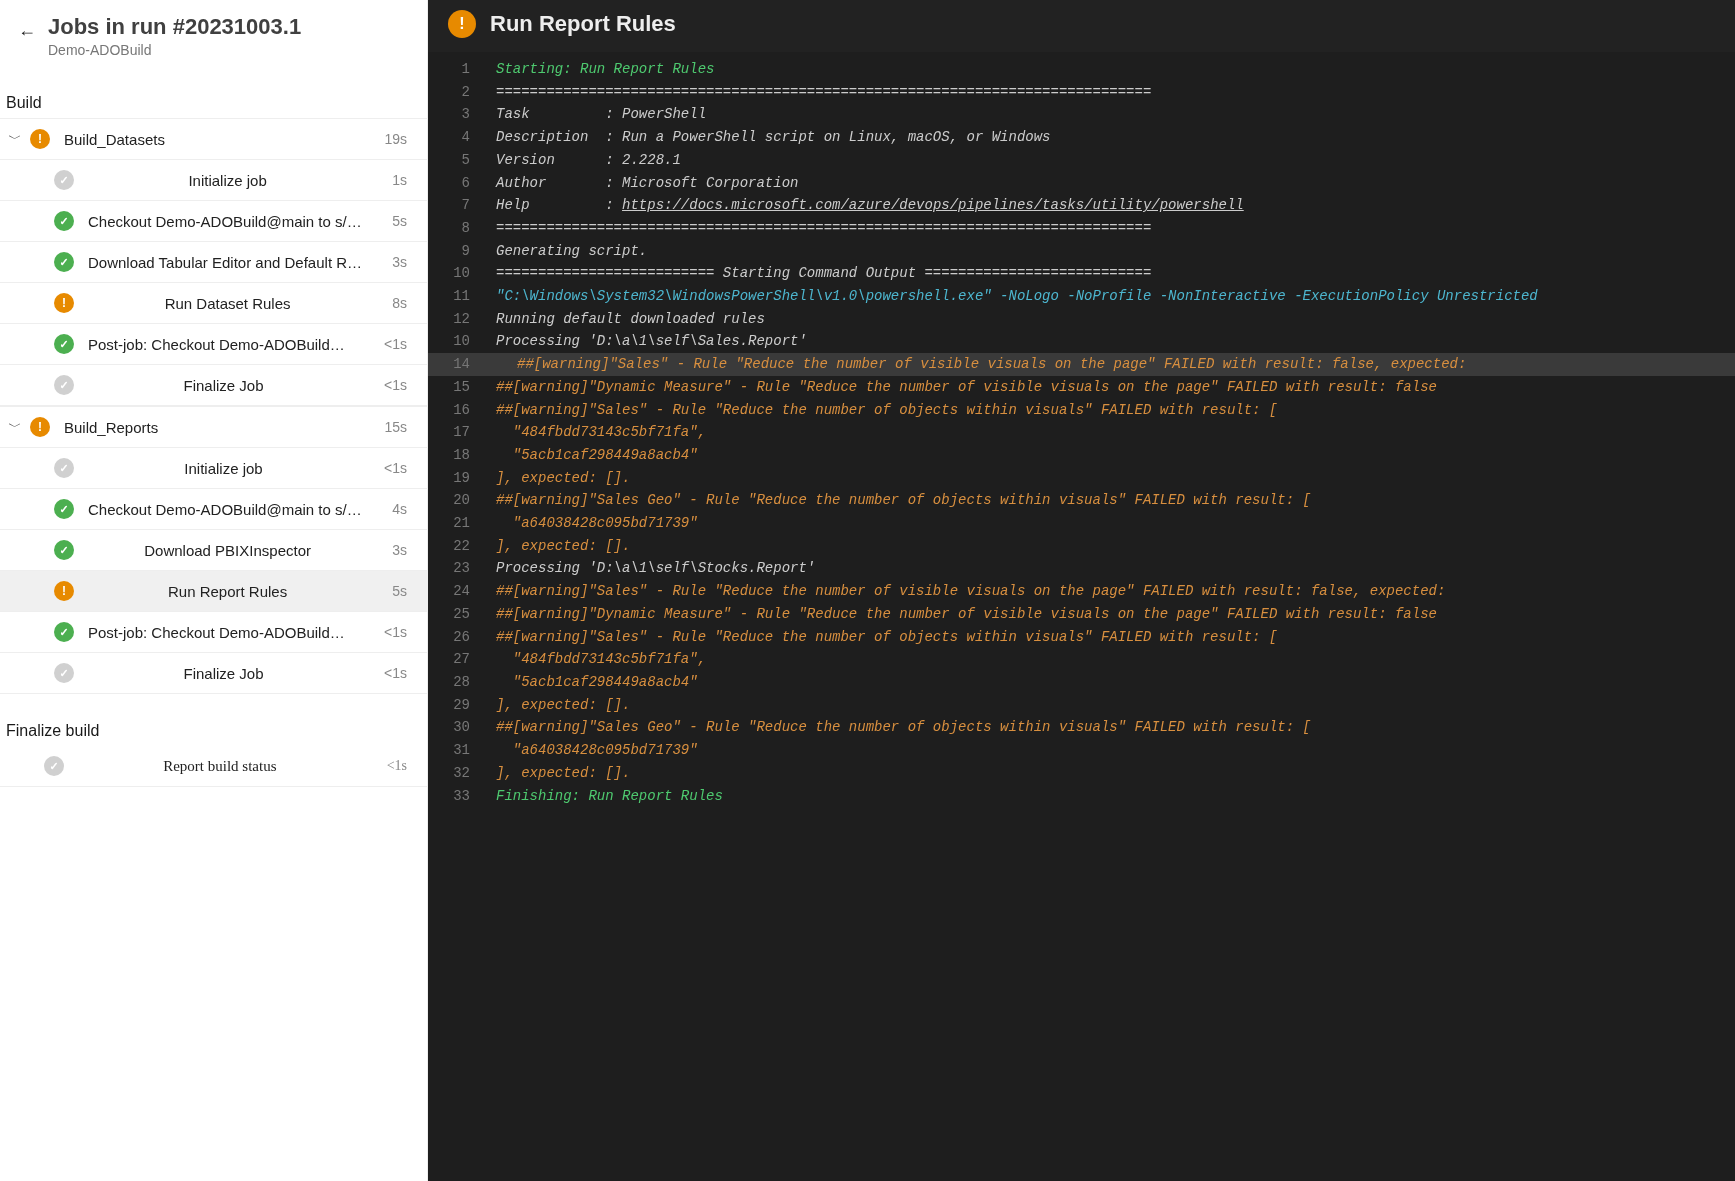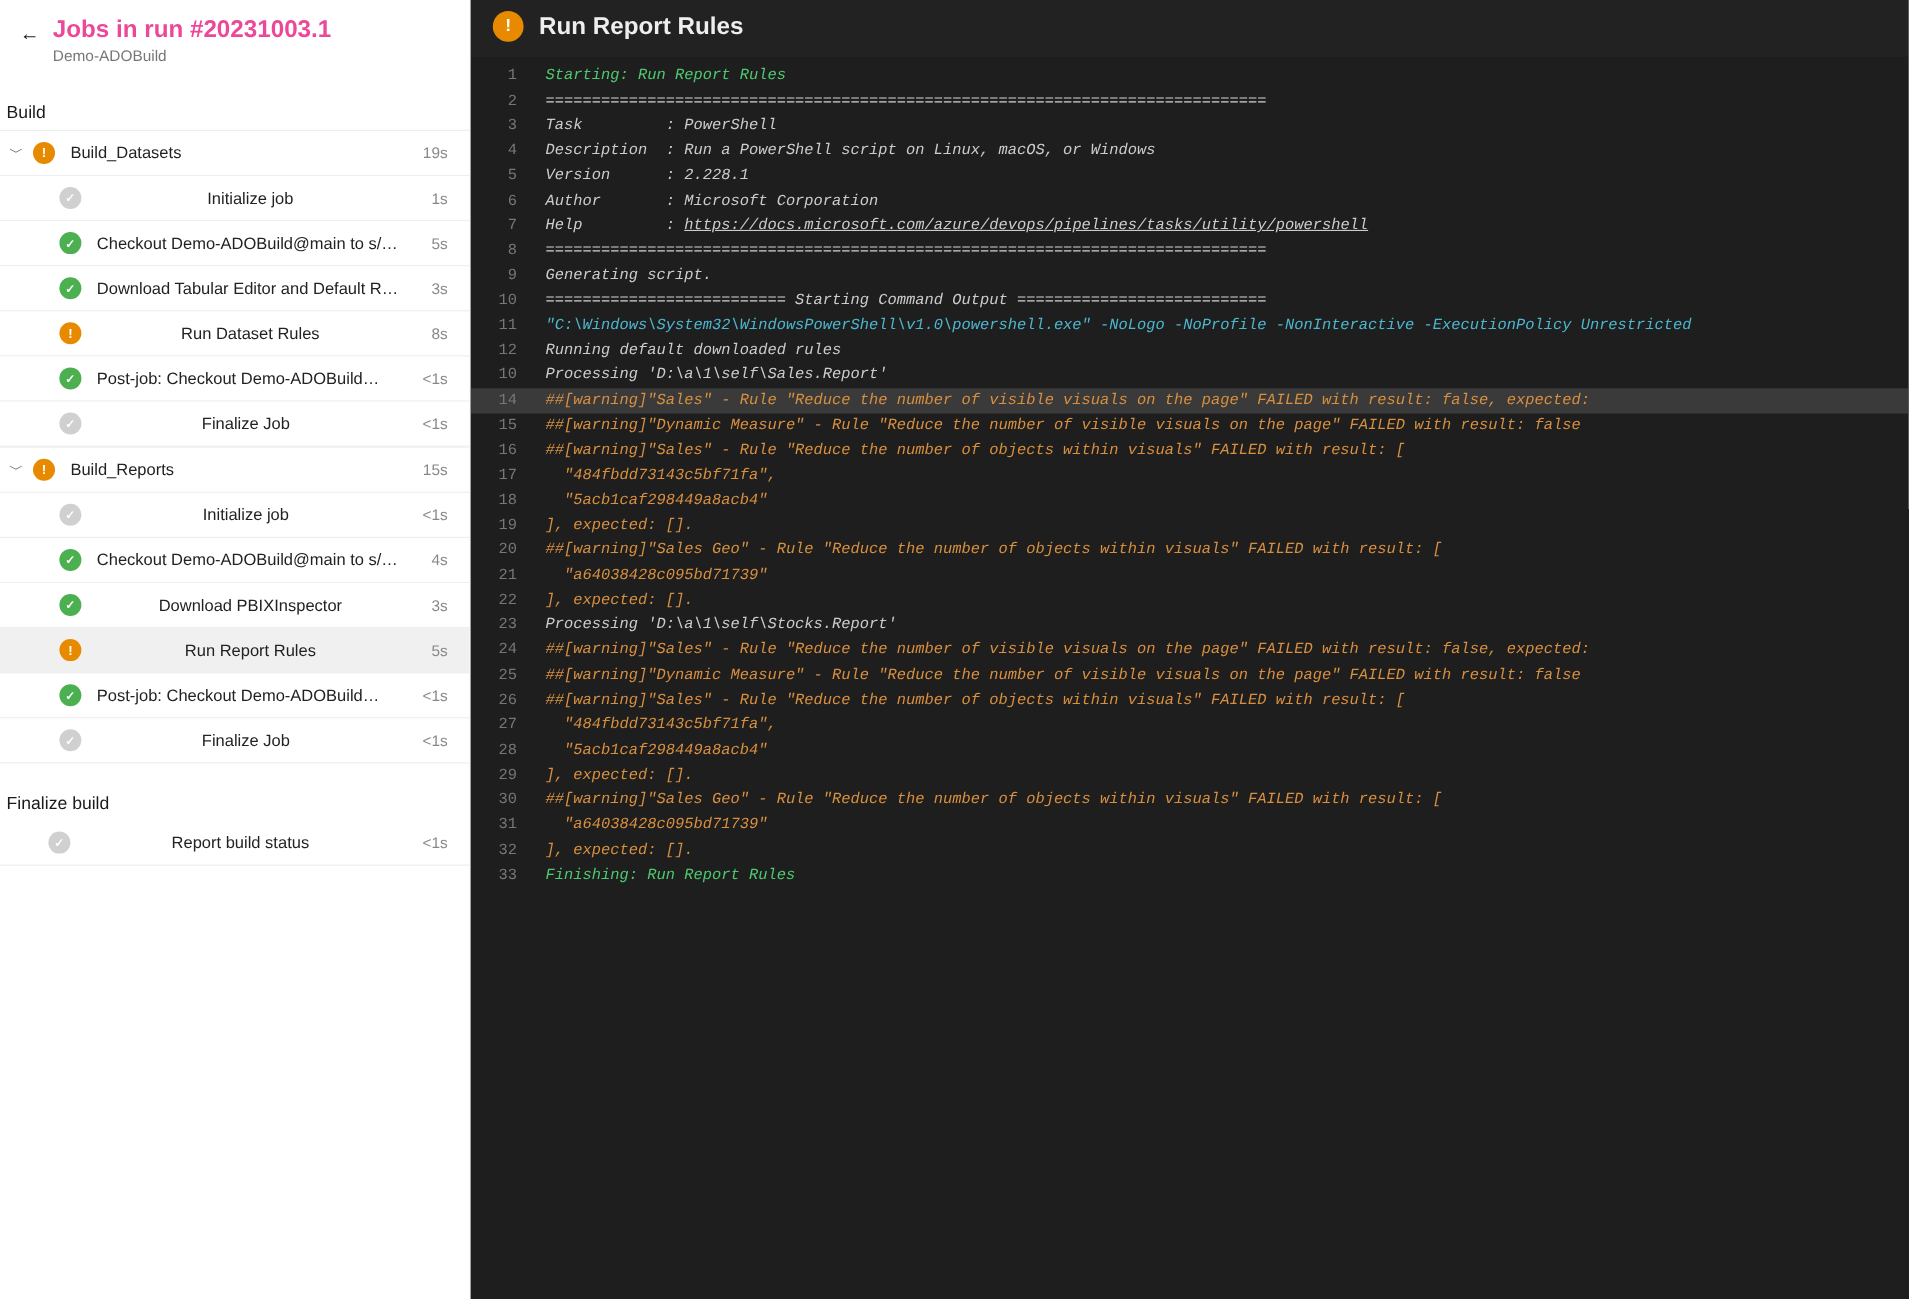--- a/index.html
+++ b/index.html
@@ -24,21 +24,21 @@
     display: flex;
     align-items: flex-start;
     gap: 12px;
   }
   .back-arrow {
     font-size: 18px;
     color: #222;
     padding-top: 6px;
     cursor: pointer;
   }
-  .head-text h1 { font-size: 22px; font-weight: 600; color: #ec4899; }
+  .head-text h1 { font-size: 22px; font-weight: 600; color: #404040; }
   .head-text .sub { font-size: 14px; color: #777; margin-top: 2px; }
 
   .section-label {
     font-size: 16px;
     color: #1a1a1a;
     padding: 28px 18px 6px 6px;
   }
 
   .stage {
     border-top: 1px solid #eee;
@@ -110,21 +110,21 @@
     font-family: Consolas, "Courier New", monospace;
     font-size: 14px;
     line-height: 22.7px;
     padding-top: 6px;
   }
   .log-line {
     display: flex;
     white-space: pre;
     color: #ccc;
   }
-  .log-line.hl { background: #3a3a3a; }
+  .log-line.hl { background: #3a3a3a; gap: 21px; }
   .ln {
     width: 56px;
     text-align: right;
     padding-right: 14px;
     color: #777;
     flex-shrink: 0;
     user-select: none;
   }
   .lt { padding-left: 12px; font-style: italic; }
   .c-green  { color: #4ec96f; }
@@ -222,21 +222,21 @@
           <span class="status-icon status-skipped"></span>
           <span class="row-label">Finalize Job</span>
           <span class="row-dur">&lt;1s</span>
         </div>
       </div>
     </div>
 
   <div class="section-label">Finalize build</div>
 
   <div id="finalize-container">
-      <div class="step-row" style="padding-left: 44px;">
+      <div class="step-row" style="padding-left: 44px; font-family: Liberation Serif, serif;">
         <span class="status-icon status-skipped"></span>
         <span class="row-label">Report build status</span>
         <span class="row-dur">&lt;1s</span>
       </div>
     </div>
 </aside>
 
 <main class="main">
   <div class="main-header">
     <span class="status-icon status-warning"></span>

